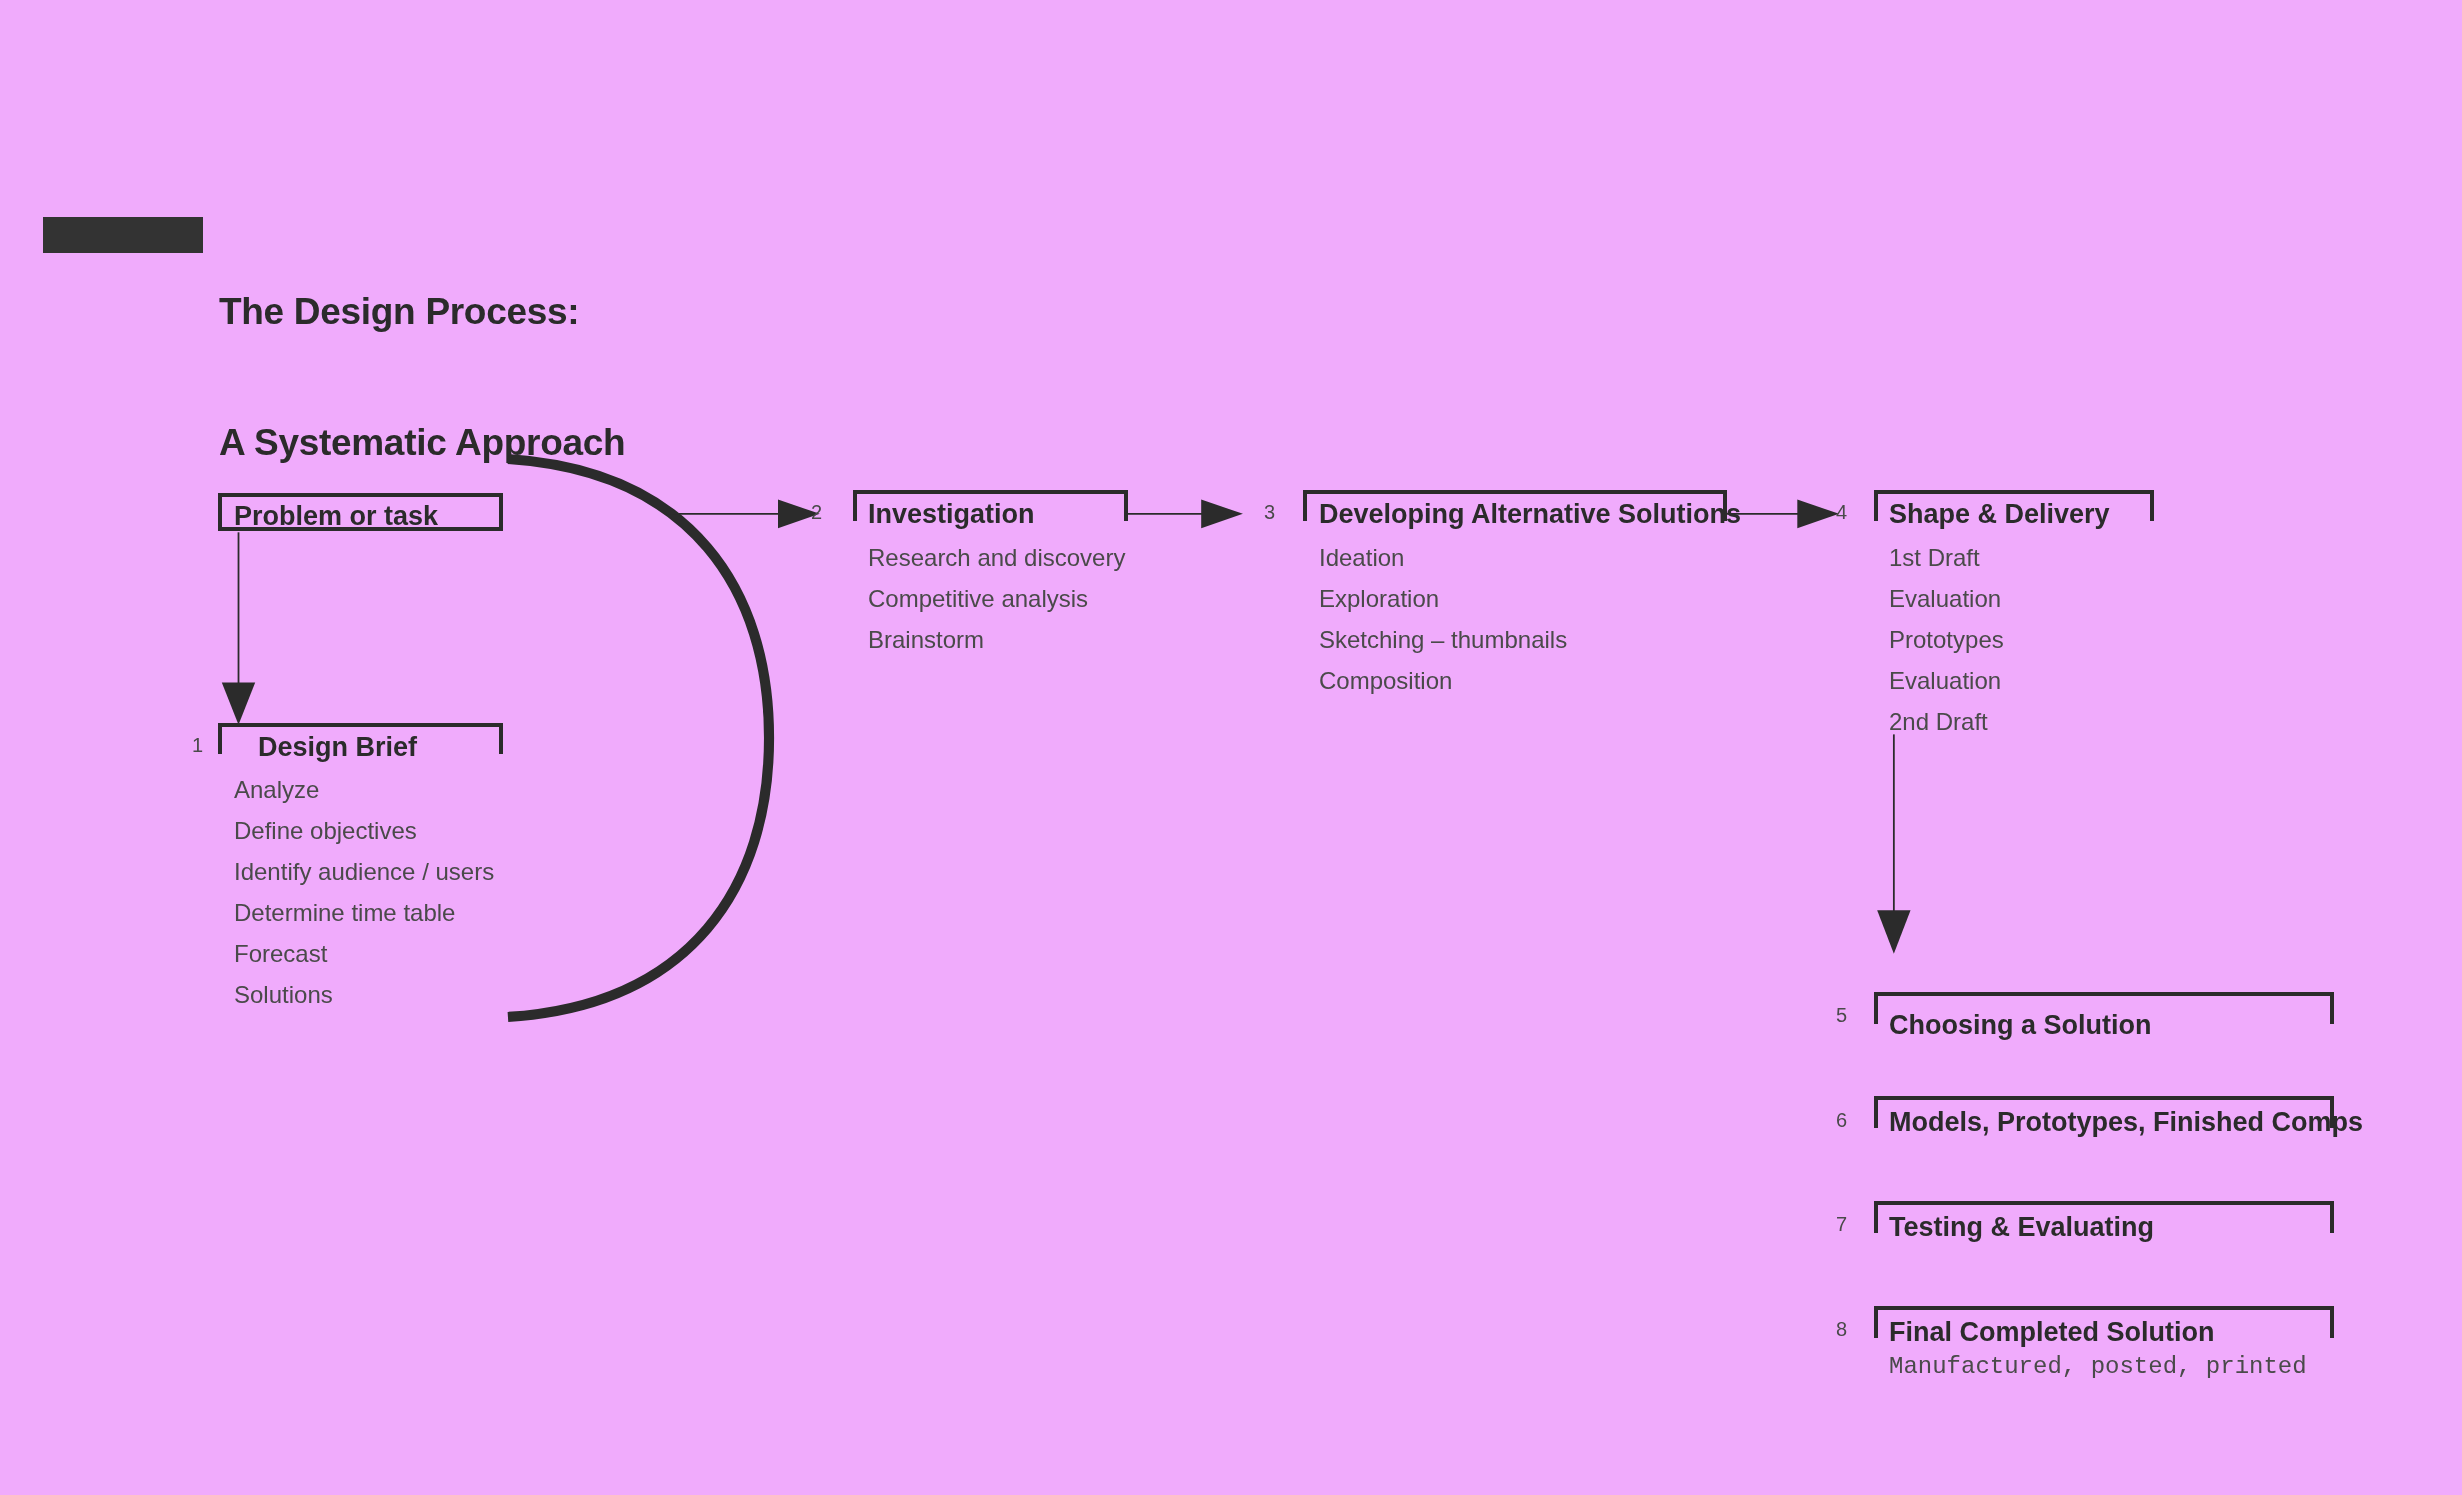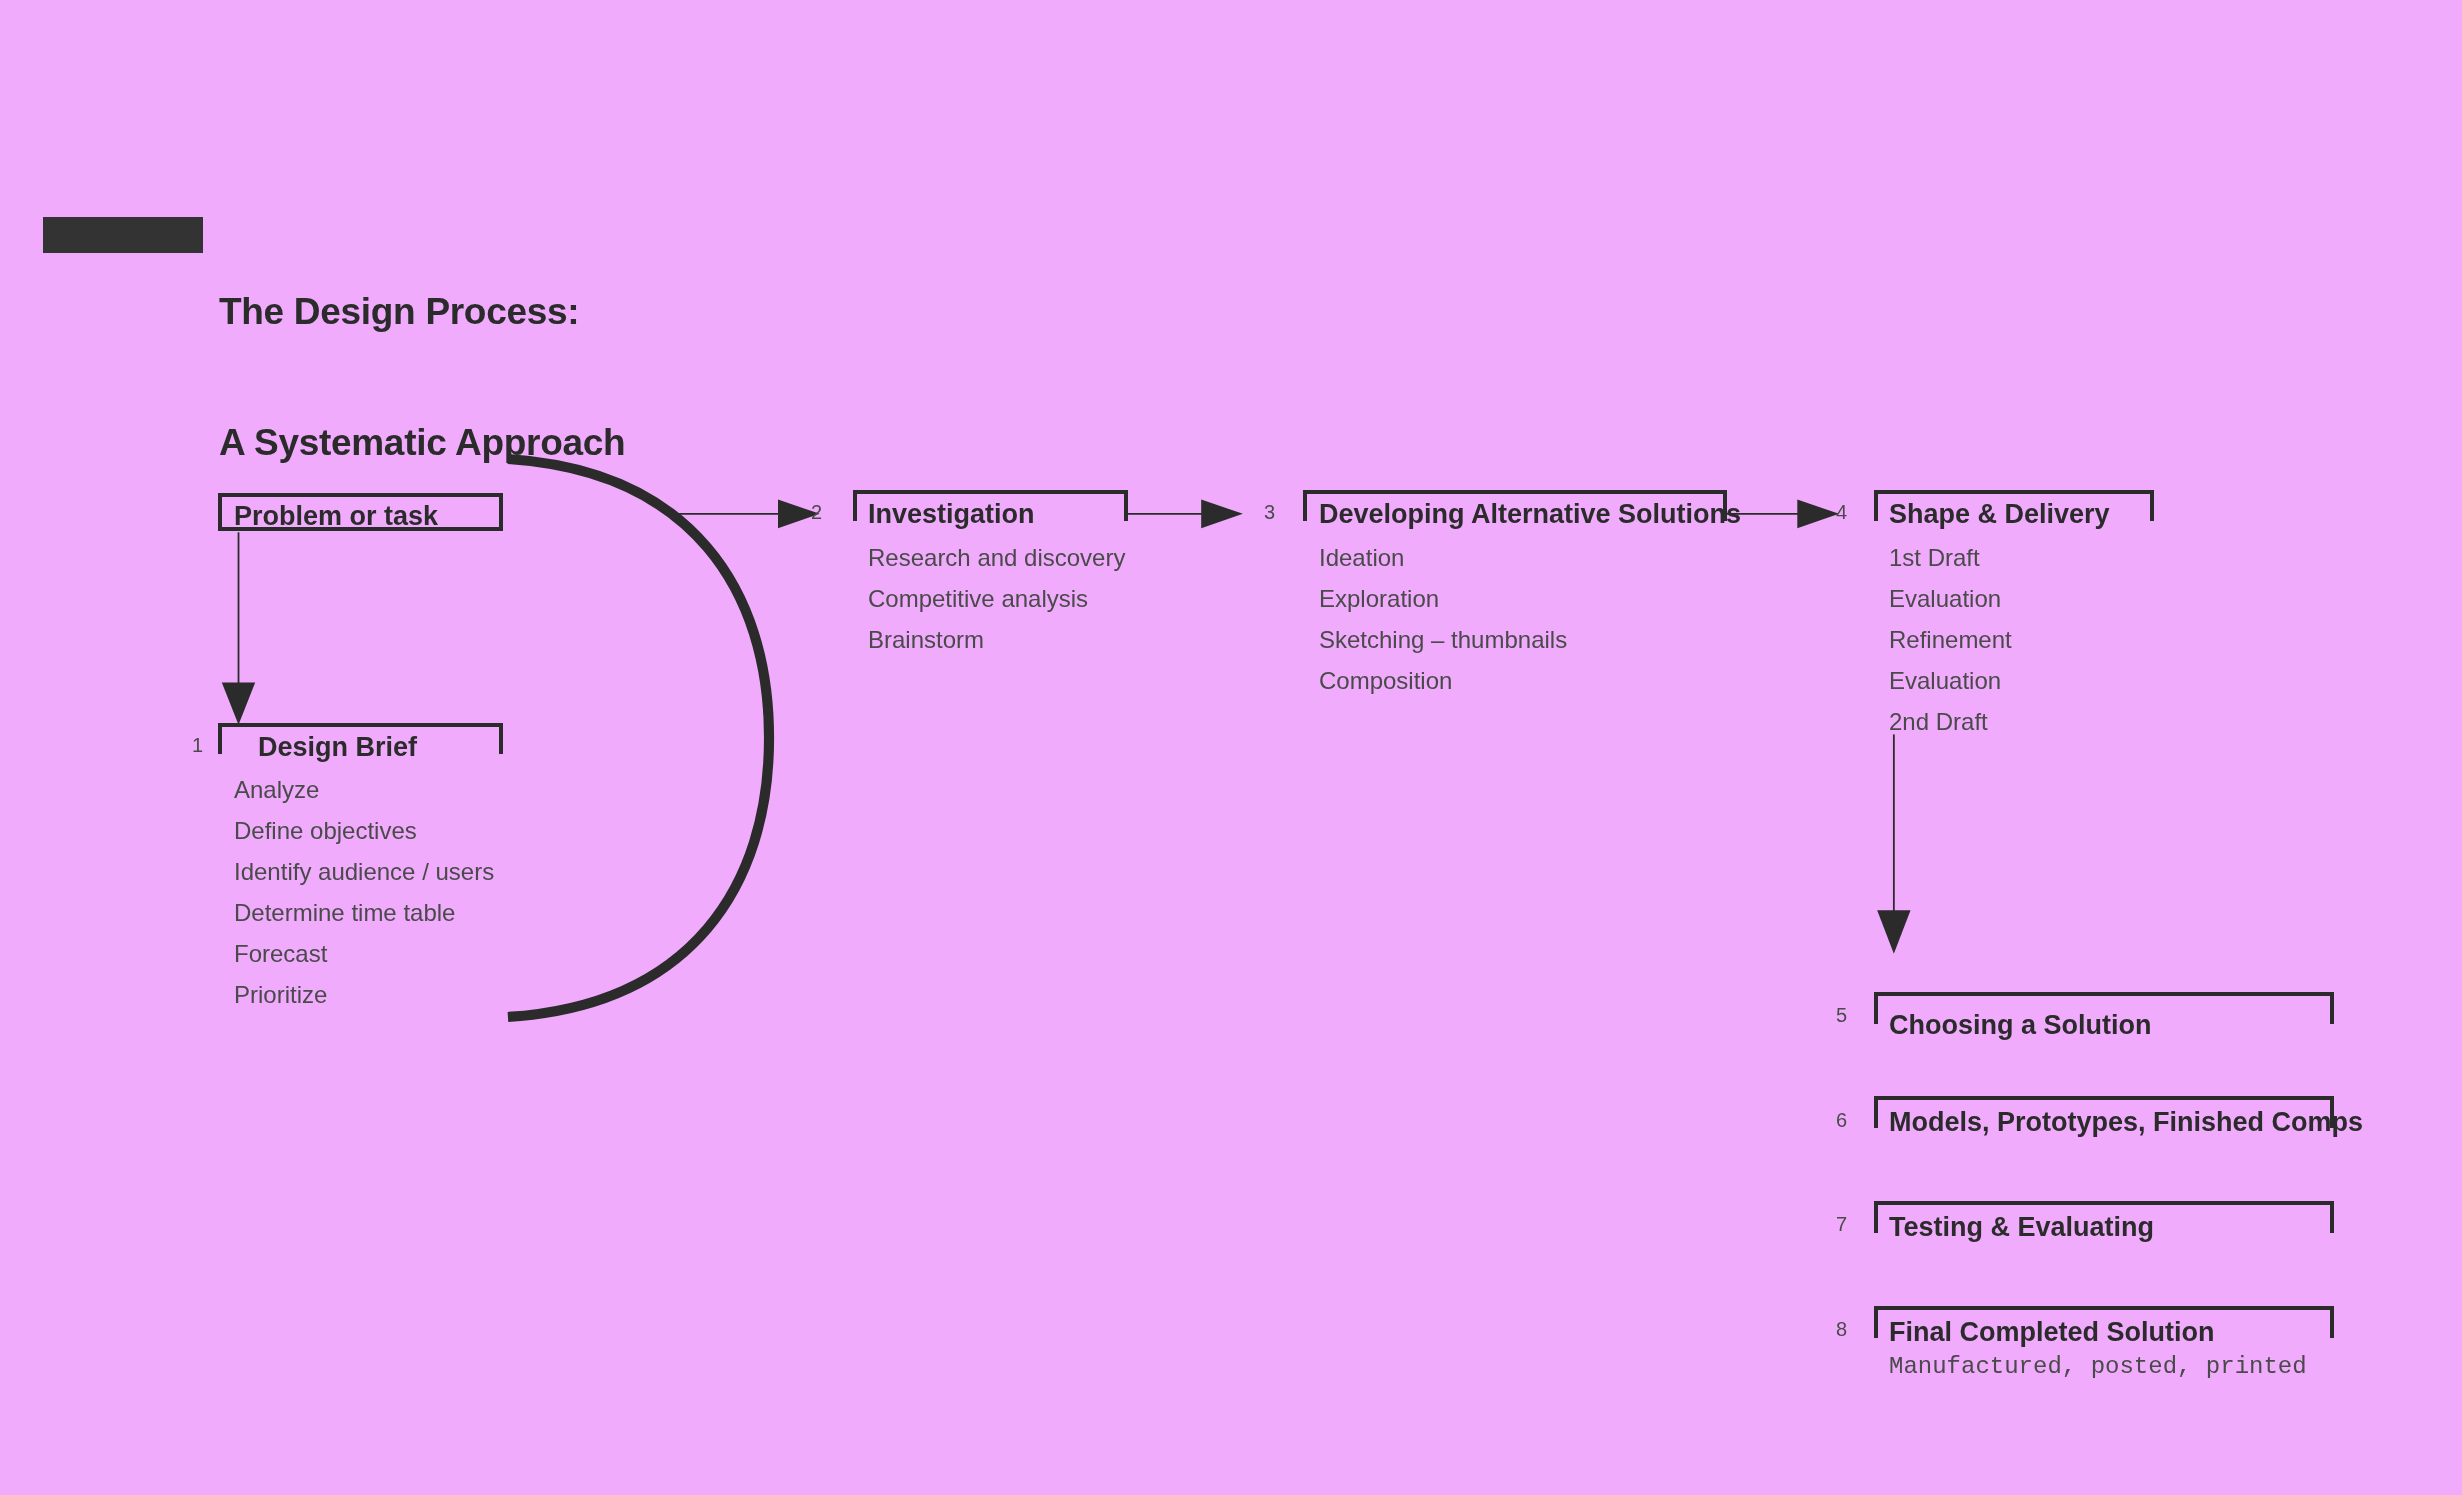--- a/index.html
+++ b/index.html
@@ -164,21 +164,21 @@
   <div class="step">
     <div class="step-num" style="left:179px; top:735px;">1</div>
     <div class="step-box bracket" style="left:218px; top:723px; width:285px; height:31px;"></div>
     <div class="step-title" style="left:234px; top:734px;margin-left:24px;">Design Brief</div>
     <div class="step-items" style="left:234px; top:769px;">
       <span class="li">Analyze</span>
       <span class="li">Define objectives</span>
       <span class="li">Identify audience / users</span>
       <span class="li">Determine time table</span>
       <span class="li">Forecast</span>
-      <span class="li">Prioritize</span>
+      <span class="li">Solutions</span>
     </div>
   </div>
 
   <div class="step">
     <div class="step-num" style="left:798px; top:502px;">2</div>
     <div class="step-box bracket" style="left:853px; top:490px; width:275px; height:31px;"></div>
     <div class="step-title" style="left:868px; top:501px;">Investigation</div>
     <div class="step-items" style="left:868px; top:537px;">
       <span class="li">Research and discovery</span>
       <span class="li">Competitive analysis</span>
@@ -198,21 +198,21 @@
     </div>
   </div>
 
   <div class="step">
     <div class="step-num" style="left:1823px; top:502px;">4</div>
     <div class="step-box bracket" style="left:1874px; top:490px; width:280px; height:31px;"></div>
     <div class="step-title" style="left:1889px; top:501px;">Shape &amp; Delivery</div>
     <div class="step-items" style="left:1889px; top:537px;">
       <span class="li">1st Draft</span>
       <span class="li">Evaluation</span>
-      <span class="li">Refinement</span>
+      <span class="li">Prototypes</span>
       <span class="li">Evaluation</span>
       <span class="li">2nd Draft</span>
     </div>
   </div>
 
   <div class="step">
     <div class="step-num" style="left:1823px; top:1005px;">5</div>
     <div class="step-box bracket" style="left:1874px; top:992px; width:460px; height:32px;"></div>
     <div class="step-title" style="left:1889px; top:1004px;margin-top:8px;">Choosing a Solution</div>
   </div>

